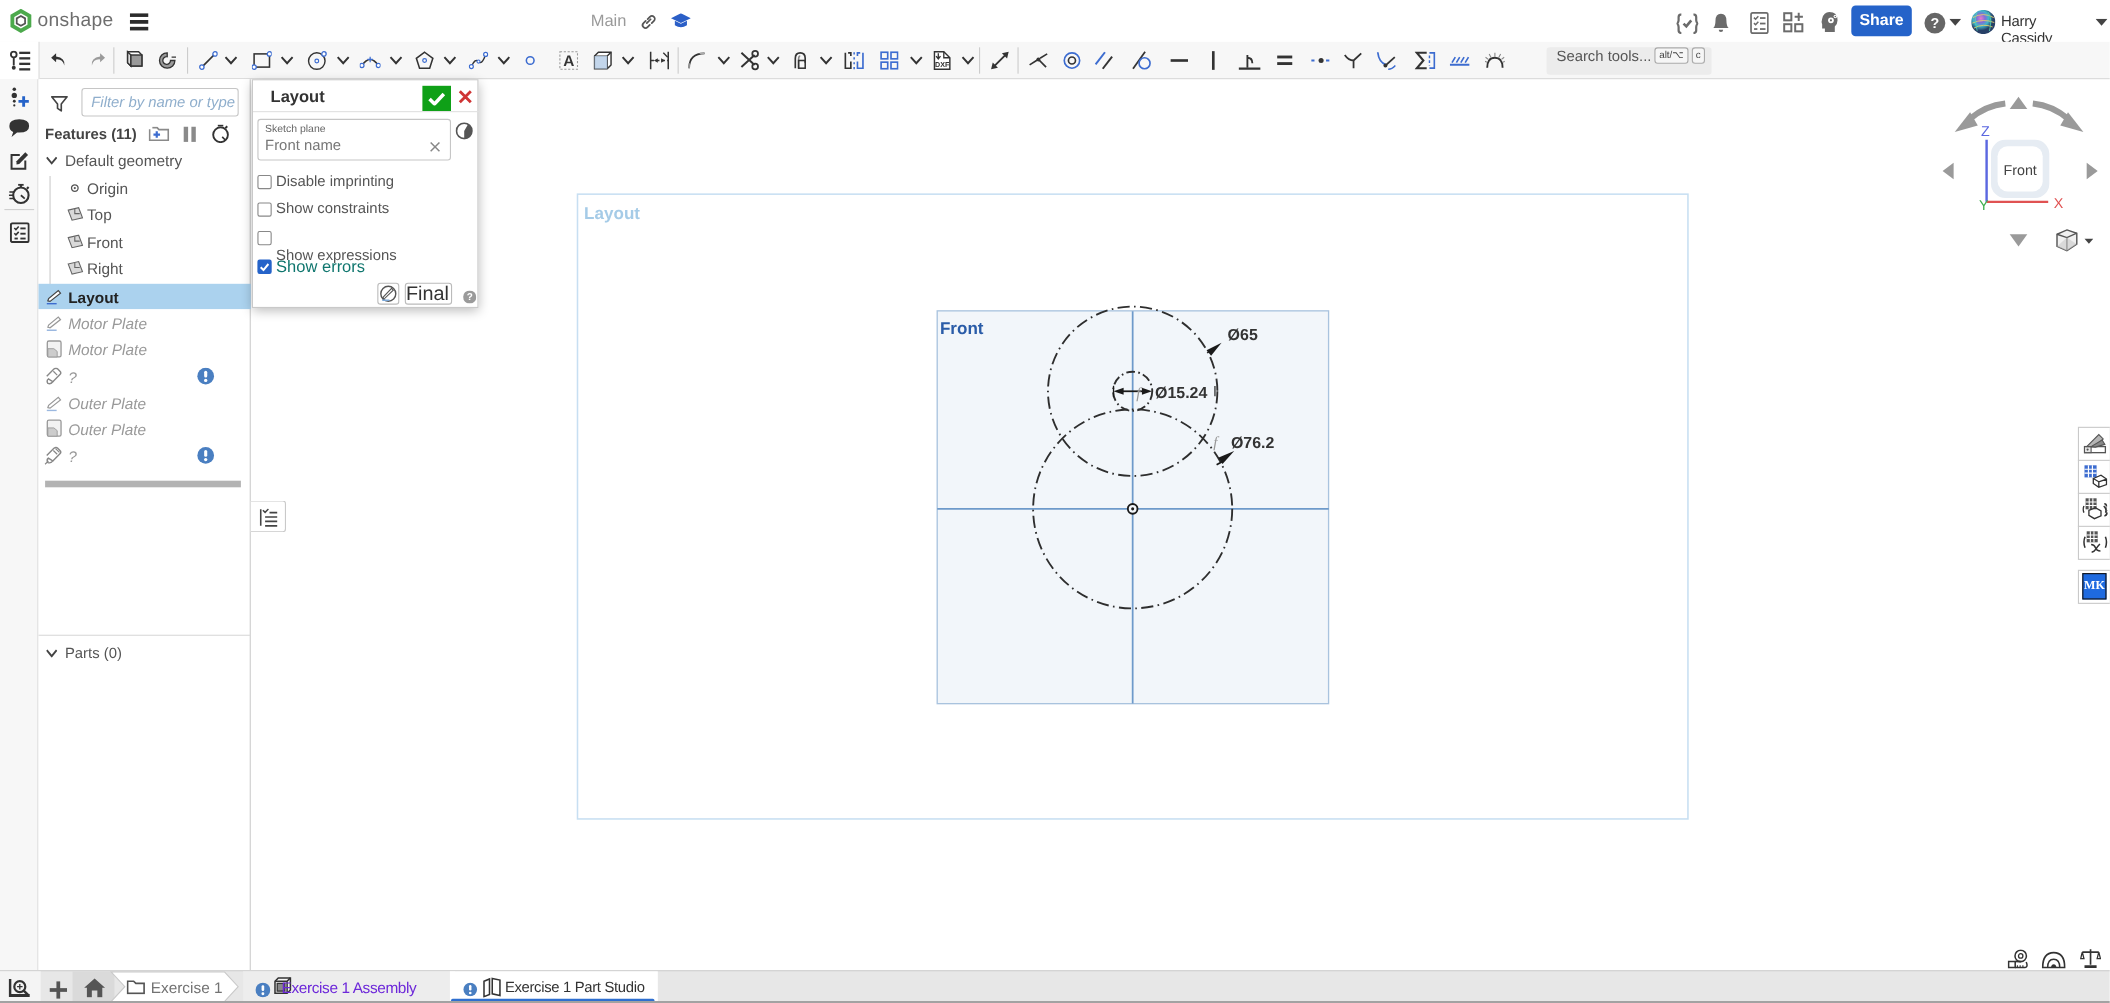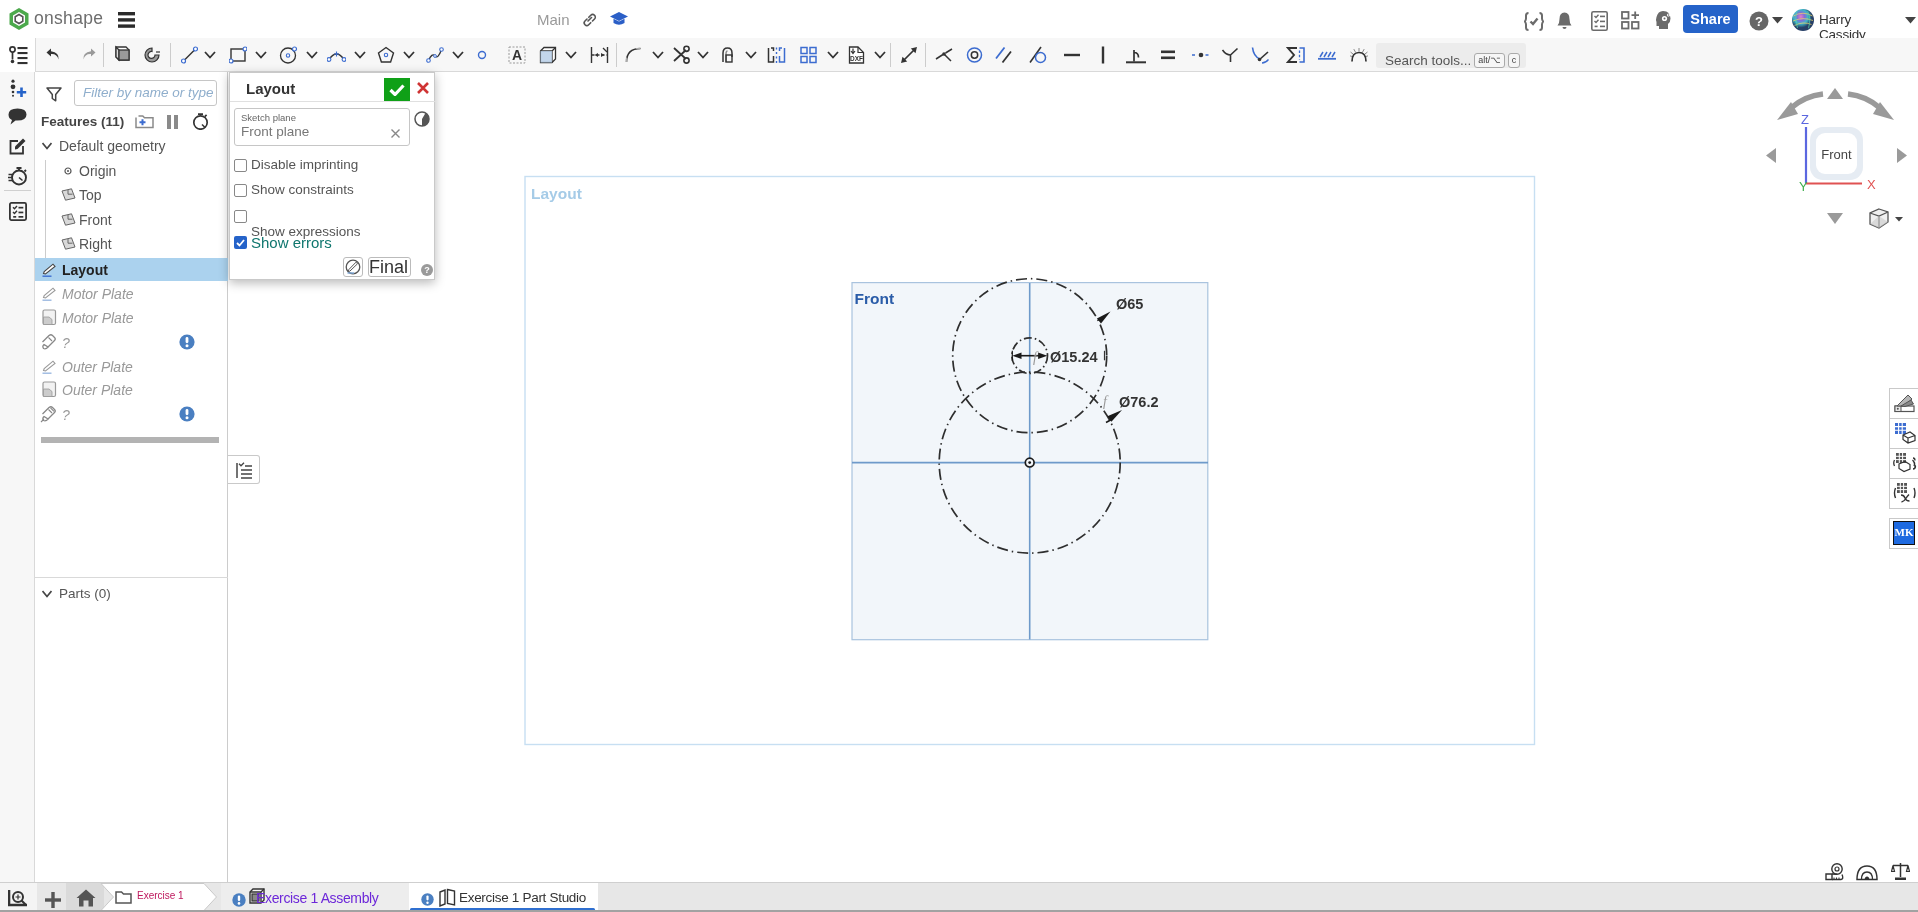--- a/index.html
+++ b/index.html
@@ -13,21 +13,21 @@
   #header { position:absolute; left:0; top:0; width:1680px; height:38px; background:#fff; }
   #title { position:absolute; left:147px; top:7px; font-size:20px; font-weight:bold; color:#262626; }
   #main-lbl { position:absolute; left:537px; top:11px; font-size:15px; color:#9a9a9a; }
   #hdr-user { position:absolute; left:1819px; top:12px; font-size:13.5px; letter-spacing:-0.2px; color:#333; }
 
   
   #toolbar { position:absolute; left:0; top:38px; width:1918px; height:34px; background:#f7f7f7; border-bottom:1px solid #d9d9d9; }
   #tb-tab { position:absolute; left:0; top:0; width:36px; height:34px; background:#fff; border-right:1px solid #d9d9d9; }
   .tsep { position:absolute; top:5px; width:1px; height:24px; background:#ccc; }
   .ticon { position:absolute; top:0; height:34px; display:flex; align-items:center; justify-content:center; }
-  #searchbox { position:absolute; left:1376px; top:43px; width:150px; height:25px; background:#ececec; border-radius:3px; display:flex; align-items:flex-end; padding-left:9px; font-size:13.5px; color:#555; }
+  #searchbox { position:absolute; left:1406px; top:43px; width:150px; height:25px; background:#ececec; border-radius:3px; display:flex; align-items:flex-start; padding-left:9px; font-size:13.5px; color:#555; }
   .kbd { border:1px solid #aaa; border-radius:3px; background:#f6f6f6; font-size:9px; color:#444; padding:1px 3px; margin-left:3px; line-height:1.2; }
 
   
   #rail { position:absolute; left:0; top:72px; width:35px; height:810px; background:#f7f7f7; border-right:1px solid #d9d9d9; }
   .rico { position:absolute; left:0; width:35px; display:flex; justify-content:center; }
 
   
   #fpanel { position:absolute; left:35px; top:72px; width:193px; height:810px; background:#fff; border-right:1px solid #ccc; }
   #filterbox { position:absolute; left:39px; top:8px; width:143px; height:26px; border:1px solid #c6c6c6; border-radius:3px; font-style:italic; color:#8faecc; font-size:13.5px; line-height:24px; padding-left:8px; }
   .trow { position:absolute; left:0; width:193px; height:24px; font-size:14px; color:#555; display:flex; align-items:center; }
@@ -596,21 +596,21 @@
       <svg class="abs" style="left:5px;top:6px" width="16" height="12" viewBox="0 0 16 12">
           <path d="M1.5 6 L6 10.5 L14.5 1.5" stroke="#fff" stroke-width="3.2" fill="none"></path>
         </svg>
     </div>
     <svg class="abs" style="left:186px;top:8px" width="14" height="14" viewBox="0 0 14 14">
         <path d="M2 2 L12 12 M12 2 L2 12" stroke="#cf3434" stroke-width="2.6"></path>
       </svg>
     <div class="abs" style="left:0;top:28px;width:206px;height:1px;background:#e0e0e0"></div>
     <div class="abs" style="left:4px;top:35px;width:176px;height:38px;border:1px solid #c6c6c6;border-radius:3px">
       <div class="abs" style="left:6px;top:3px;font-size:9.5px;color:#666">Sketch plane</div>
-      <div class="abs" style="left:6px;top:15px;font-size:13.5px;color:#777">Front plane</div>
+      <div class="abs" style="left:6px;top:15px;font-size:13.5px;color:#777">Front name</div>
       <svg class="abs" style="left:155px;top:19px" width="11" height="11" viewBox="0 0 11 11">
           <path d="M1.5 1.5 L9.5 9.5 M9.5 1.5 L1.5 9.5" stroke="#888" stroke-width="1.4"></path>
         </svg>
     </div>
     <svg class="abs" style="left:184px;top:38px" width="16" height="16" viewBox="0 0 16 16">
       <circle cx="8" cy="8" r="7" fill="none" stroke="#555" stroke-width="1.5"></circle>
       <path d="M8 8 L15 8 A7 7 0 0 1 8 15 Z M8 8 L11.5 1.9 A7 7 0 0 1 15 8 Z" fill="#555"></path>
     </svg>
     <div class="abs" style="left:4px;top:86px;width:13px;height:13px;border:1.5px solid #888;border-radius:2px"></div>
     <div class="abs" style="left:21px;top:84px;font-size:13.5px;color:#555">Disable imprinting</div>
@@ -739,21 +739,21 @@
     <svg class="abs" style="left:76px;top:6px" width="20" height="18" viewBox="0 0 20 18">
       <path d="M10 0.5 L19.5 9 L17 9 L17 17.5 L12.5 17.5 L12.5 11.5 L7.5 11.5 L7.5 17.5 L3 17.5 L3 9 L0.5 9 Z" fill="#555"></path>
     </svg>
 
     <svg class="abs" style="left:99px;top:0" width="120" height="28" viewBox="0 0 120 28">
       <path d="M2 0.5 L105 0.5 L117.5 14 L105 27.5 L2 27.5 L14.5 14 Z" fill="#fff" stroke="#c9c9c9" stroke-width="1"></path>
     </svg>
     <svg class="abs" style="left:115px;top:8px" width="17" height="13" viewBox="0 0 17 13">
       <path d="M1 1 L6.5 1 L8.5 3 L16 3 L16 12 L1 12 Z" fill="none" stroke="#555" stroke-width="1.5"></path>
     </svg>
-    <div class="abs" style="left:137px;top:7px;font-size:10px;color:#be185d">Exercise 1</div>
+    <div class="abs" style="left:137px;top:7px;font-size:14px;color:#737373">Exercise 1</div>
 
     <div class="abs" style="left:221px;top:0;width:194px;height:28px;background:#ededed;border-right:1px solid #cfcfcf"></div>
     <svg class="abs" style="left:232px;top:10px" width="14" height="14" viewBox="0 0 14 14">
         <circle cx="7" cy="7" r="6.7" fill="#4a7fc1"></circle>
         <rect x="5.8" y="2.6" width="2.4" height="5.4" rx="1.2" fill="#fff"></rect>
         <circle cx="7" cy="10.4" r="1.3" fill="#fff"></circle>
       </svg>
     <svg class="abs" style="left:247px;top:5px" width="20" height="20" viewBox="0 0 20 20">
       <path d="M6 1 L17 1 L17 12 L14 15 L3 15 L3 4 Z" fill="#f5f5f5" stroke="#333" stroke-width="1.4"></path>
       <path d="M3 4 L14 4 L14 15 M14 4 L17 1" fill="none" stroke="#333" stroke-width="1.4"></path>

